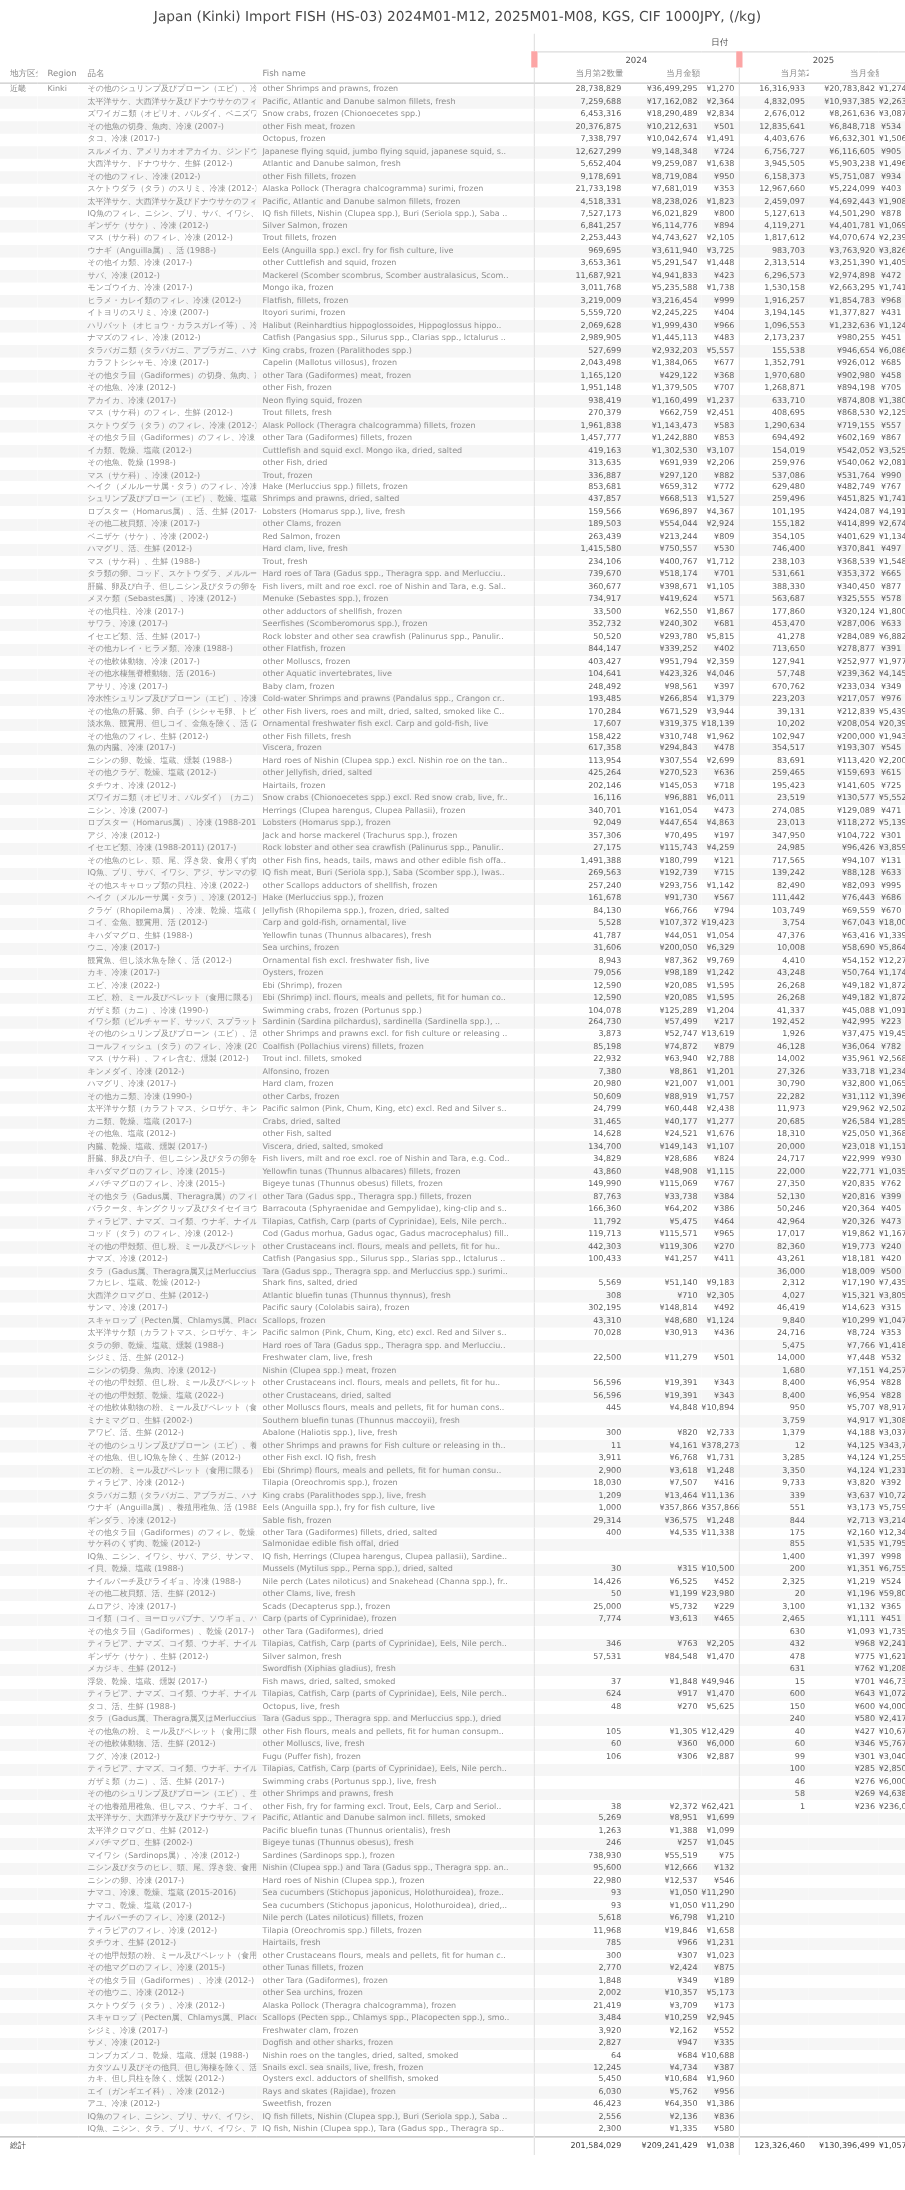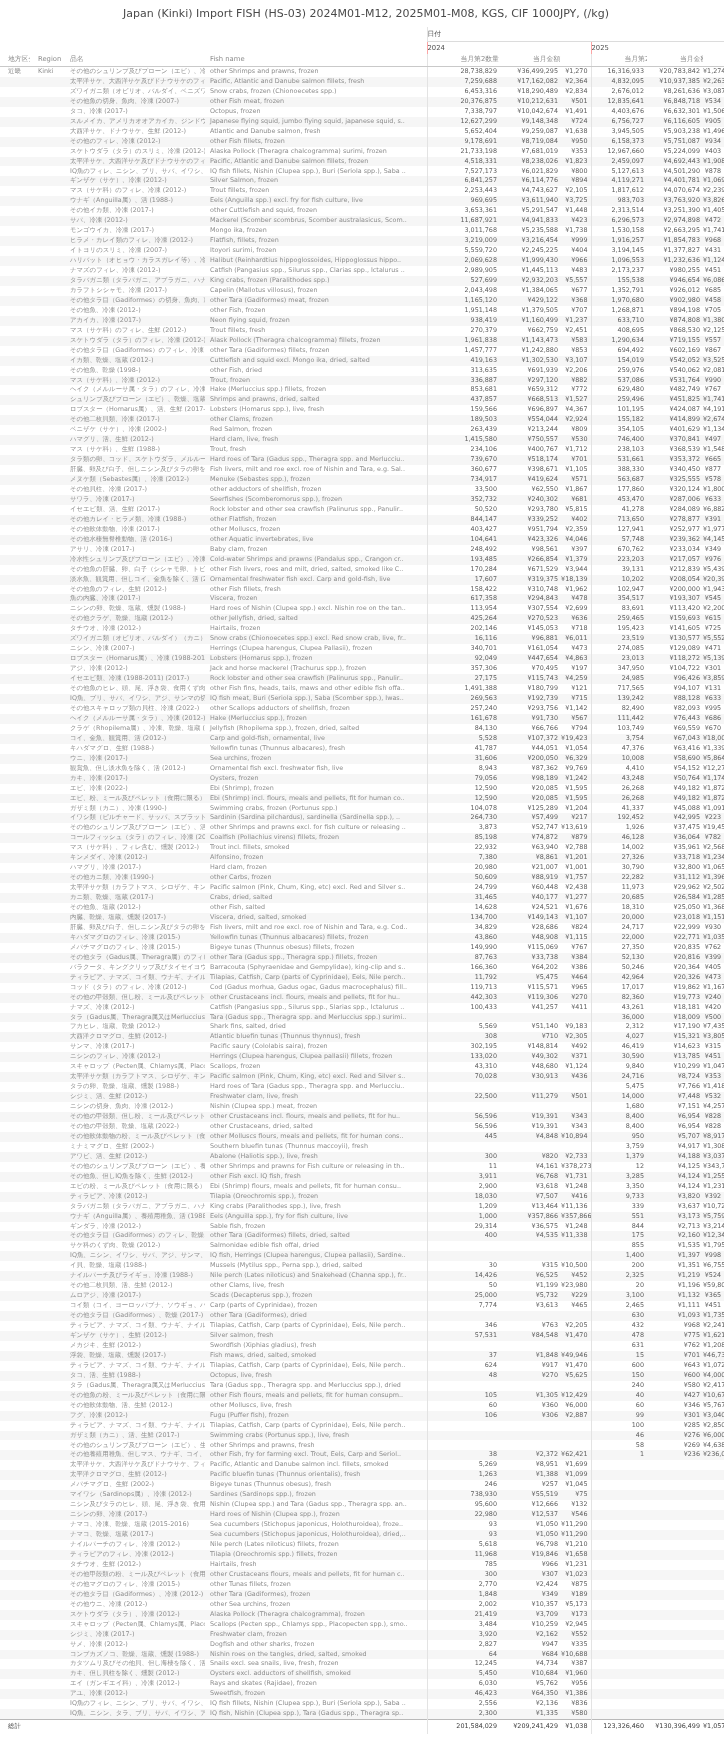--- a/index.html
+++ b/index.html
@@ -1,23 +1,23 @@
 <!DOCTYPE html>
 <html><head>
 <meta charset="utf-8">
 <style>
   html,body{margin:0;padding:0;background:#ffffff;}
   body{width:724px;height:1752px;overflow:hidden;font-family:"DejaVu Sans","Liberation Sans",sans-serif;}
   .title{color:#4a4a4a;font-size:11px;padding:7px 0 0 8px;letter-spacing:0;text-align:center;}
   table{border-collapse:collapse;table-layout:fixed;width:724px;margin-top:7px;}
   th,td{font-weight:normal;white-space:nowrap;overflow:hidden;padding:0;vertical-align:middle;}
   thead th{color:#4f4f4f;font-size:6.8px;text-align:left;}
-  thead .grp{ color:#4f4f4f;}
+  thead .grp{ text-align:center;color:#4f4f4f;}
   th.date-cell{border-bottom:1px solid #dcdcdc;border-left:1px solid #e3e3e3;padding:2px 0 2px 0;}
-  th.ysep{border-left:1px solid #fca5a5;padding:2px 0;}
+  th.ysep{border-left:5px solid #fca5a5;padding:2px 0;}
   tr.metrics th{border-bottom:1px solid #c9c9c9;color:#8a8a8a;padding-bottom:2px;}
   tr.metrics th.numh{text-align:right;padding-right:3px;padding-left:33px;}
   tbody tr{height:9.96px;}
   tbody tr:nth-child(even){background:#f6f6f6;}
   td{font-size:6.4px;line-height:9.9px;}
   td.name{color:#8d8d8d;}
   td.c-rd{padding-left:8px;color:#8d8d8d;}
   td.c-rg{padding-left:8px;color:#8d8d8d;}
   td.c-jp{padding-left:7px;}
   td.c-en{padding-left:5px;}
@@ -1253,32 +1253,20 @@
     <td class="num sep">302,195</td>
     <td class="num">¥148,814</td>
     <td class="num">¥492</td>
     <td class="num sep">46,419</td>
     <td class="num">¥14,623</td>
     <td class="num">¥315</td>
   </tr>
       <tr>
     <td class="name c-rd"></td>
     <td class="name c-rg"></td>
-    <td class="name c-jp">ニシンのフィレ、冷凍 (2012-)</td>
-    <td class="name c-en">Herrings (Clupea harengus, Clupea pallasii) fillets, frozen</td>
-    <td class="num sep">133,020</td>
-    <td class="num">¥49,302</td>
-    <td class="num">¥371</td>
-    <td class="num sep">30,590</td>
-    <td class="num">¥13,785</td>
-    <td class="num">¥451</td>
-  </tr>
-      <tr>
-    <td class="name c-rd"></td>
-    <td class="name c-rg"></td>
     <td class="name c-jp">スキャロップ（Pecten属、Chlamys属、Placopecten属）、冷凍 (2022-)</td>
     <td class="name c-en">Scallops, frozen</td>
     <td class="num sep">43,310</td>
     <td class="num">¥48,680</td>
     <td class="num">¥1,124</td>
     <td class="num sep">9,840</td>
     <td class="num">¥10,299</td>
     <td class="num">¥1,047</td>
   </tr>
       <tr>

